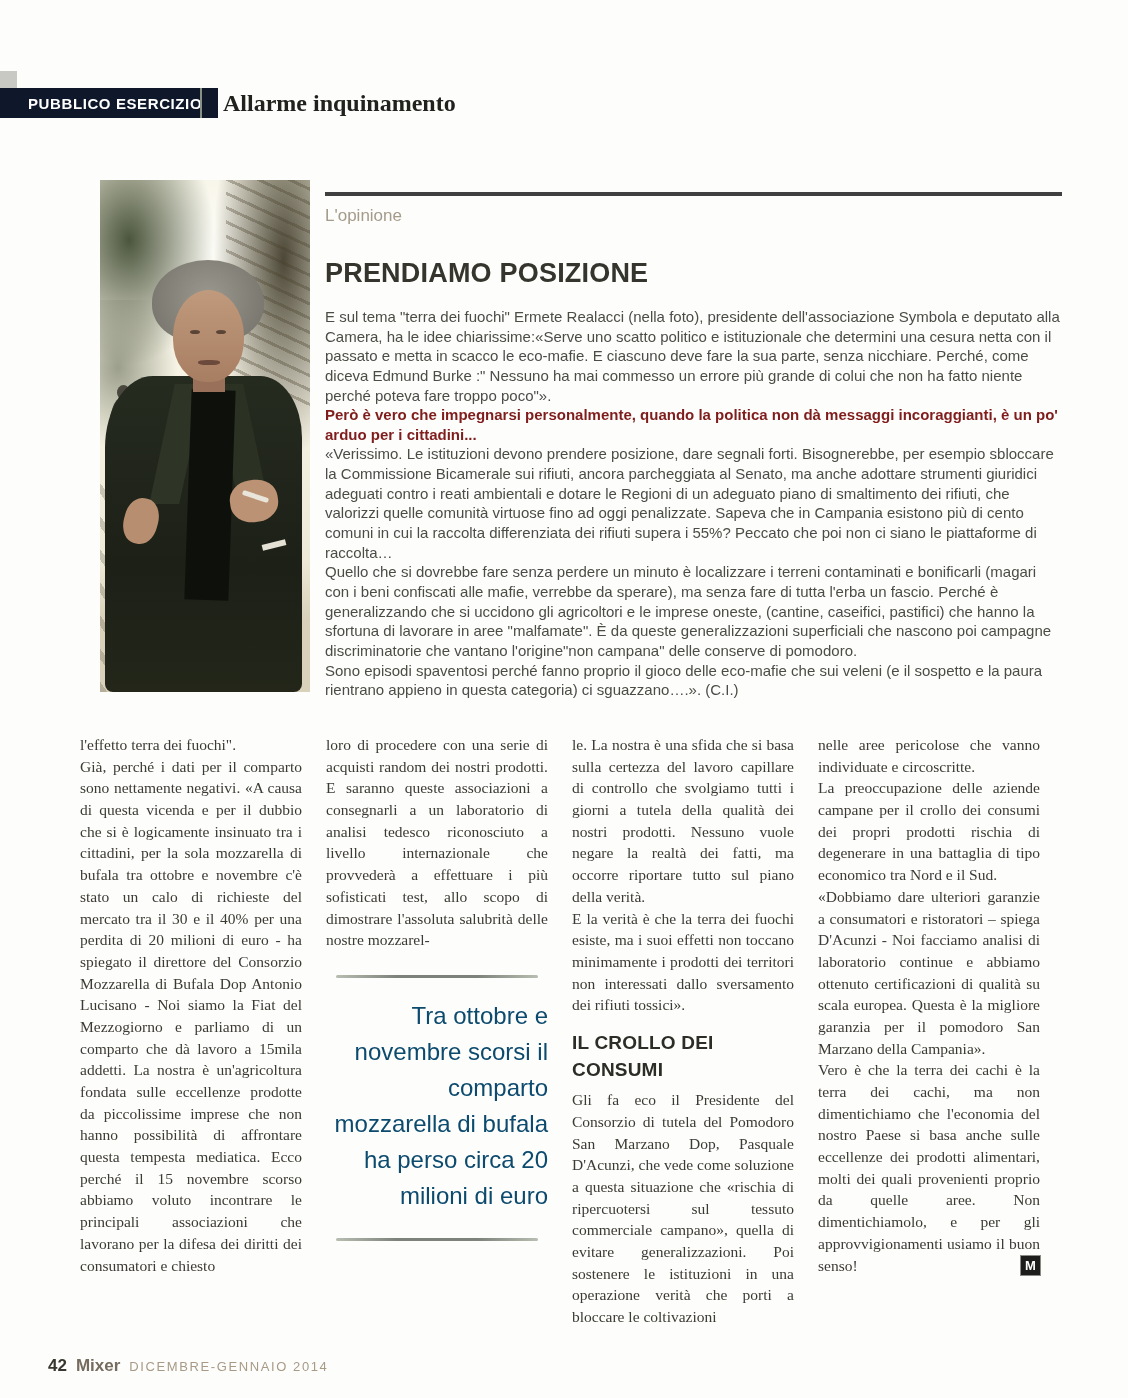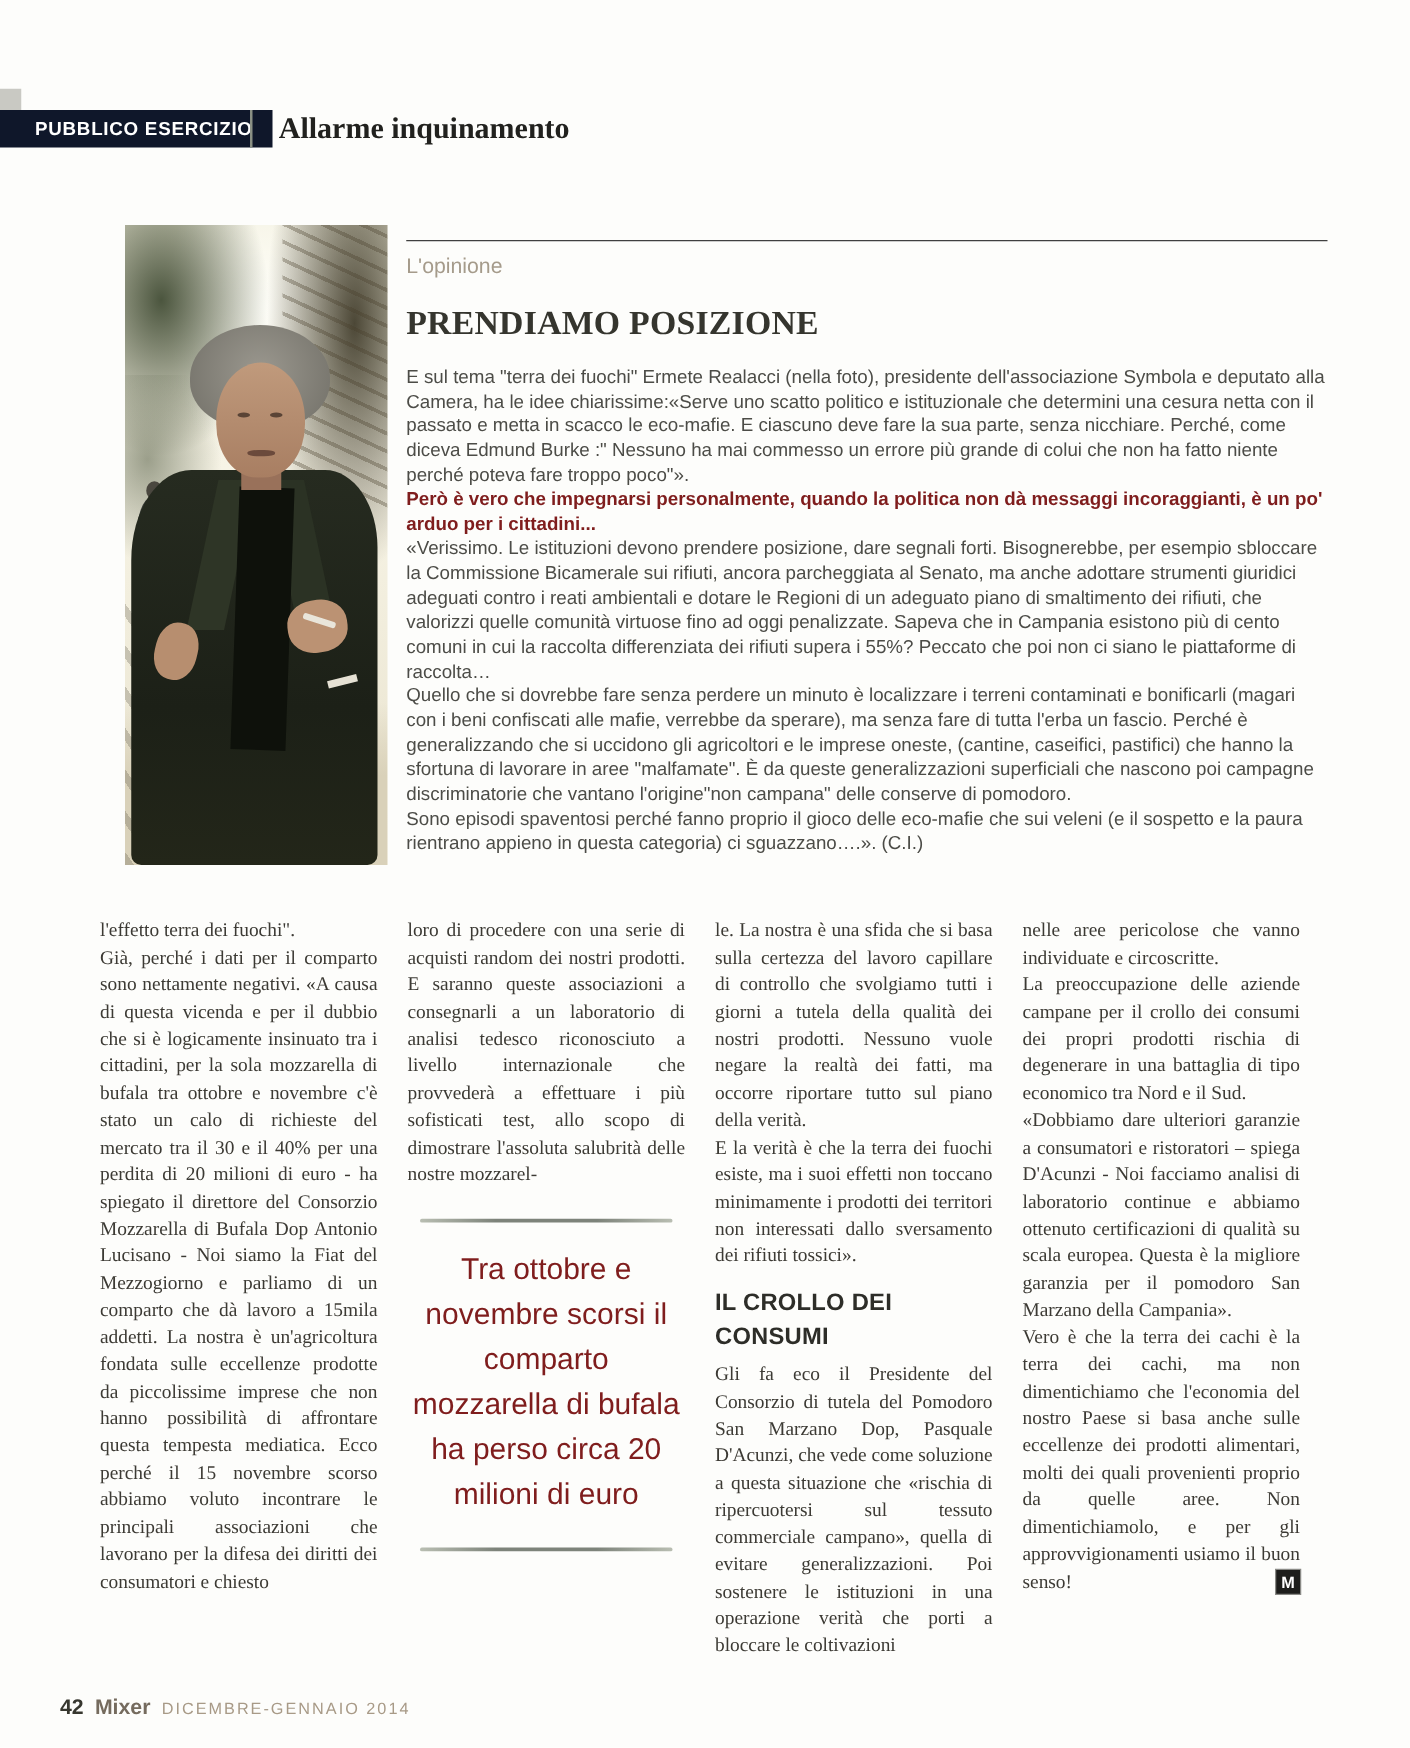--- a/index.html
+++ b/index.html
@@ -42,35 +42,35 @@
   .ph-face { left:73px; top:110px; width:71px; height:92px; background:linear-gradient(180deg,#c09a7c,#a87e62); border-radius:50% 50% 46% 46%; }
   .ph-eye-l { left:90px; top:150px; width:10px; height:4px; background:#5a4436; border-radius:50%; }
   .ph-eye-r { left:116px; top:150px; width:10px; height:4px; background:#5a4436; border-radius:50%; }
   .ph-mouth { left:98px; top:180px; width:22px; height:5px; background:#6b4a3c; border-radius:40%; }
   .ph-neck { left:93px; top:192px; width:32px; height:20px; background:#99715a; }
   .ph-hand-l { left:24px; top:318px; width:34px; height:46px; background:#b78e6f; border-radius:45%; transform:rotate(14deg); }
   .ph-hand-r { left:130px; top:300px; width:48px; height:42px; background:#bb9273; border-radius:45%; transform:rotate(-8deg); }
   .ph-cig { left:142px; top:314px; width:27px; height:5px; background:#e9e5da; transform:rotate(18deg); border-radius:2px; }
   .ph-pocket { left:162px; top:362px; width:24px; height:6px; background:#e5e1d4; transform:rotate(-14deg); }
   
-  .opinion { position:absolute; left:325px; top:192px; width:737px; border-top:1px solid #404040; padding-top:10px; }
+  .opinion { position:absolute; left:325px; top:192px; width:737px; border-top:4px solid #404040; padding-top:10px; }
   .kicker { font-size:17px; color:#a59b8b; }
-  .headline { margin-top:20px; font-size:27px; font-weight:bold; letter-spacing:.2px; color:#35352e;font-family:Liberation Serif, serif; }
+  .headline { margin-top:32px; font-size:27px; font-weight:bold; letter-spacing:.2px; color:#35352e; }
   .op-body { margin-top:18px; font-size:15px; line-height:1.31; color:#4c4c47; }
   .op-body p { margin:0; }
   .op-body p.q-bold { font-weight:bold; color:#7f1d1d; }
   
   .columns { position:absolute; left:80px; top:734px; width:962px; height:586px; display:flex; gap:24px; }
   .col { width:222px; font-family:"Liberation Serif", serif; font-size:15.5px; line-height:1.4;
          color:#3c3a34; text-align:justify; hyphens:auto; }
   .col p { margin:0; }
   .quote-divider { height:3px; margin:24px 10px 0 10px; border-radius:2px;
     background:linear-gradient(90deg,#b9beb2,#7d837a 30%,#7d837a 70%,#b9beb2); }
   .pullquote { margin-top:20px; font-family:"Liberation Sans", sans-serif; font-size:24px;
-    line-height:1.5; text-align:center; color:#7f1d1d; hyphens:none; }
+    line-height:1.5; text-align:right; color:#0c4a6e; hyphens:none; }
   .crollo-heading { font-family:"Liberation Sans", sans-serif; font-weight:bold; font-size:19px;
     letter-spacing:.2px; color:#2d2d28; margin:14px 0 6px 0; text-align:left; }
   .col4-last { position:relative; }
   .endmark { position:absolute; right:0; bottom:1px; width:19px; height:19px; background:#1d1d1b;
     color:#fff; font-family:"Liberation Sans", sans-serif; font-weight:bold; font-size:13px;
     text-align:center; line-height:19px; box-shadow:0 0 0 1px #8a8a86; }
   
   .footer { position:absolute; left:48px; top:1356px; display:flex; align-items:baseline; gap:9px;justify-content:flex-end; }
   .footer .pnum { font-size:17px; font-weight:bold; color:#37372f; }
   .footer .mag { font-size:17px; font-weight:bold; color:#756b5e; }

